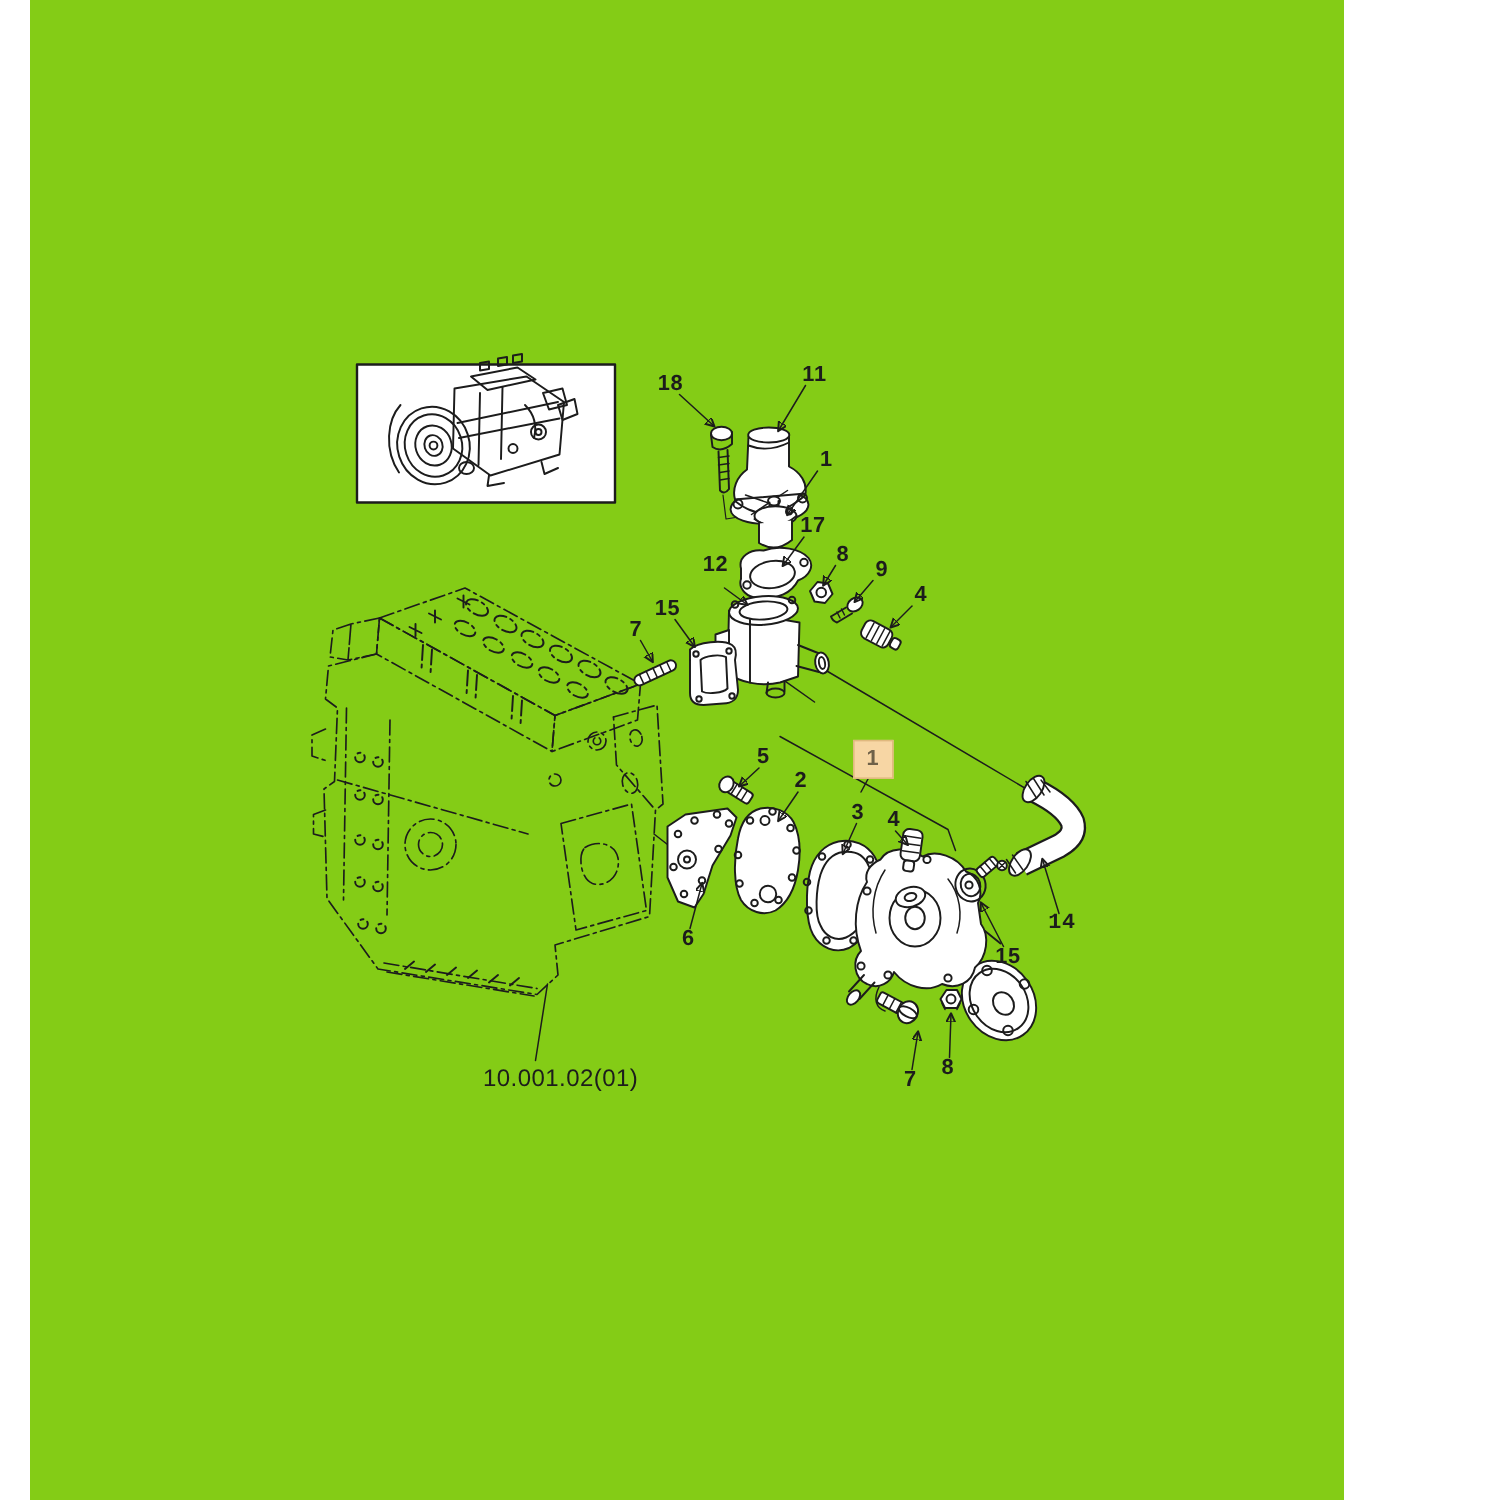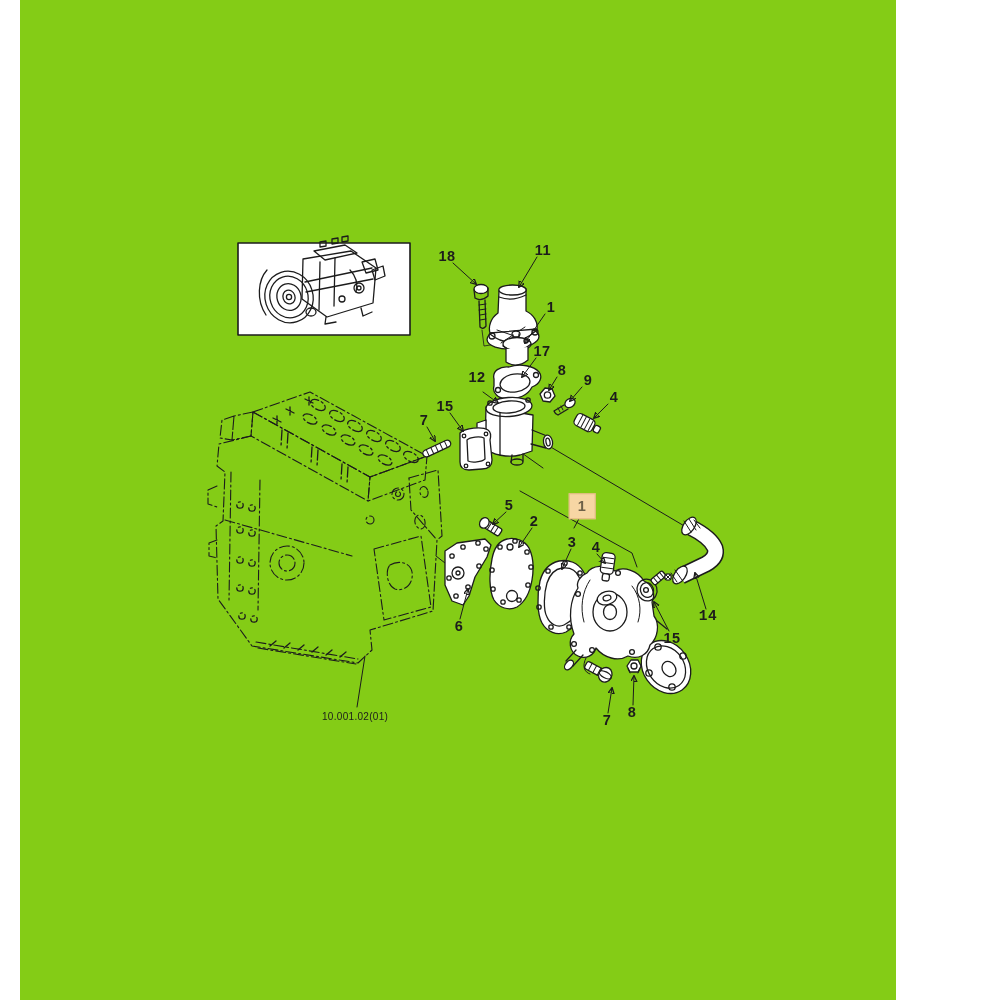--- a/index.html
+++ b/index.html
@@ -22,21 +22,21 @@
   .callout{
     position:absolute;transform:translate(-50%,-50%);
     font-weight:bold;font-size:14.5px;line-height:1;color:var(--line);
     letter-spacing:.5px;white-space:nowrap;
   }
   .callout.highlighted{
     background:var(--hl);border:1px solid var(--hl-border);
     color:var(--hl-text);padding:5px 8px 4px 8px;
   }
   .ref-code{
-    position:absolute;left:302px;top:711px;font-size:10px;color:var(--line);
+    position:absolute;left:302px;top:711px;font-size:16px;color:var(--line);
     letter-spacing:.3px;
   }
 </style>
 </head>
 <body>
 
 <div class="stage" style="--hl: #f7d6a4; --line: #1c1c1c;">
 
   <svg class="art" width="1000" height="1000" viewBox="0 0 1000 1000">
     <defs>

